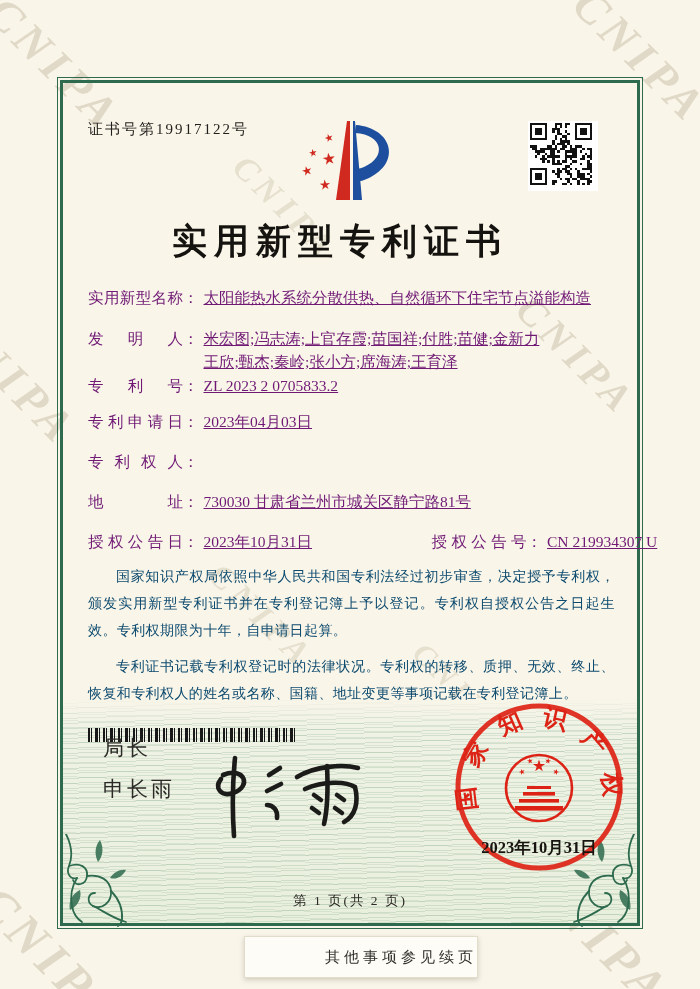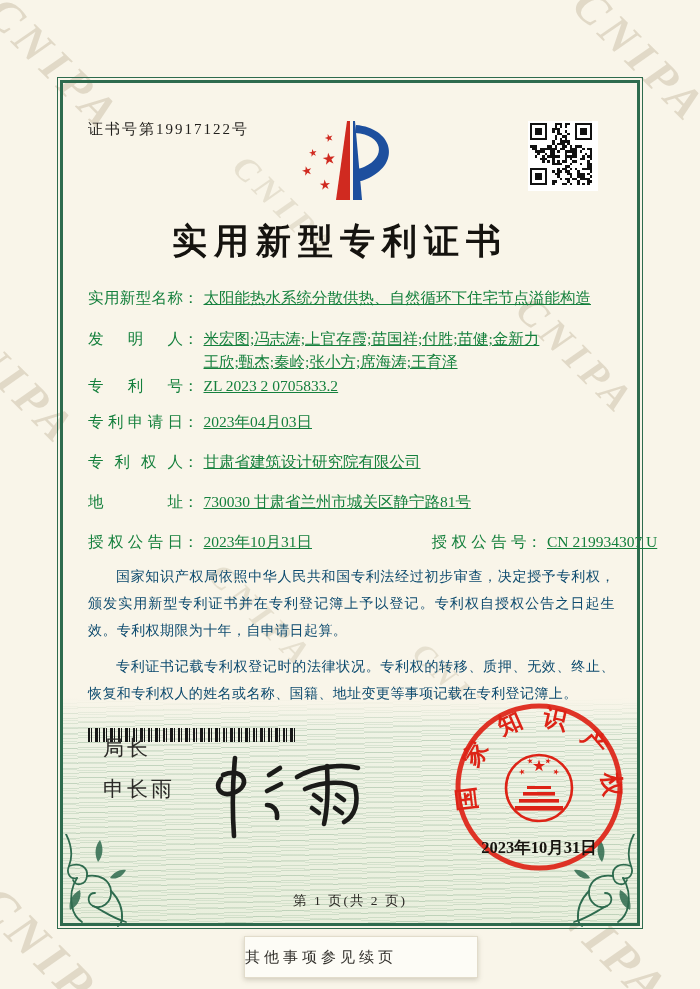--- a/index.html
+++ b/index.html
@@ -21,40 +21,40 @@
         box-sizing:border-box;border:1px solid #2e6b4e;}
   .frame-inner{position:absolute;inset:2px;border:3px solid #2e6b4e;}
   .flourish{position:absolute;z-index:4;}
   
   .certno{position:absolute;z-index:5;left:88px;top:120px;font-size:15px;letter-spacing:2px;}
   .logo{position:absolute;z-index:5;left:296px;top:118px;}
   .qr{position:absolute;z-index:5;left:528px;top:121px;width:66px;height:66px;background:#fff;padding:2px;}
   .qr svg{display:block;width:62px;height:62px;shape-rendering:crispEdges;}
   .title{position:absolute;z-index:5;left:0;top:218px;width:680px;margin:0;text-align:center;
         font-size:35px;font-weight:700;letter-spacing:7px;color:#15130f;}
-  .row{position:absolute;z-index:5;left:88px;display:flex;font-size:15.5px;line-height:1.5;color:#15803d;}
+  .row{position:absolute;z-index:5;left:88px;display:flex;font-size:15.5px;line-height:1.5;color:#701a75;}
   .lbl{display:inline-block;width:95px;text-align:justify;text-align-last:justify;flex:none;}
   .colon{flex:none;}
   .val{margin-left:5px;text-decoration:underline;}
   .val2-gap{width:60px;flex:none;}
   .paras{position:absolute;z-index:5;left:88px;top:564px;width:527px;font-size:14px;line-height:1.92;
         letter-spacing:.4px;text-align:justify;color:#0c4a6e;}
   .paras p{margin:0 0 9px 0;text-indent:2em;}
   .barcode{position:absolute;z-index:5;left:88px;top:728px;width:210px;height:14px;
         background:repeating-linear-gradient(90deg,#181818 0 2px,rgba(0,0,0,0) 2px 3px,#181818 3px 4px,
         rgba(0,0,0,0) 4px 7px,#181818 7px 10px,rgba(0,0,0,0) 10px 11px,#181818 11px 12px,rgba(0,0,0,0) 12px 15px);}
   .director{position:absolute;z-index:5;left:89px;top:728px;font-family:"Liberation Sans","DejaVu Sans",sans-serif;
         font-size:21px;letter-spacing:3px;color:#2b2a27;line-height:1.95;margin-left:14px;}
   .sig{position:absolute;z-index:6;left:193px;top:752px;}
   .seal{position:absolute;z-index:6;left:452px;top:700px;}
   .pageinfo{position:absolute;z-index:5;left:0;top:892px;width:700px;text-align:center;
         font-size:13.5px;letter-spacing:2px;color:#2c2a26;}
   .tab{position:absolute;z-index:7;left:244px;top:936px;width:232px;height:40px;background:#fdfcf6;
         border:1px solid #e2dccb;box-shadow:0 2px 5px rgba(90,85,60,.25);
-        display:flex;align-items:center;justify-content:flex-start;font-size:15px;letter-spacing:4px;color:#33312c;}
+        display:flex;align-items:center;justify-content:flex-end;font-size:15px;letter-spacing:4px;color:#33312c;}
 </style>
 </head>
 <body>
 
 <div class="page">
 
   <span class="wm" style="left:14px;top:-14px;font-size:46px">CNIPA</span>
   <span class="wm" style="left:600px;top:-22px;font-size:46px">CNIPA</span>
   <span class="wm" style="left:-30px;top:300px;font-size:46px">CNIPA</span>
   <span class="wm" style="left:252px;top:148px;font-size:34px;color:rgba(201,189,166,.38)">CNIPA</span>
@@ -432,21 +432,20 @@
 
   <div class="row" style="top:410px">
     <span class="lbl">专利申请日</span>
       <span class="colon">：</span>
     <span class="val">2023年04月03日</span>
   </div>
 
   <div class="row" style="top:450px">
     <span class="lbl">专利权人</span>
       <span class="colon">：</span>
-    <span class="val">甘肃省建筑设计研究院有限公司</span>
   </div>
 
   <div class="row" style="top:490px">
     <span class="lbl">地址</span>
       <span class="colon">：</span>
     <span class="val">730030 甘肃省兰州市城关区静宁路81号</span>
   </div>
 
   <div class="row" style="top:530px">
     <span class="lbl">授权公告日</span>

